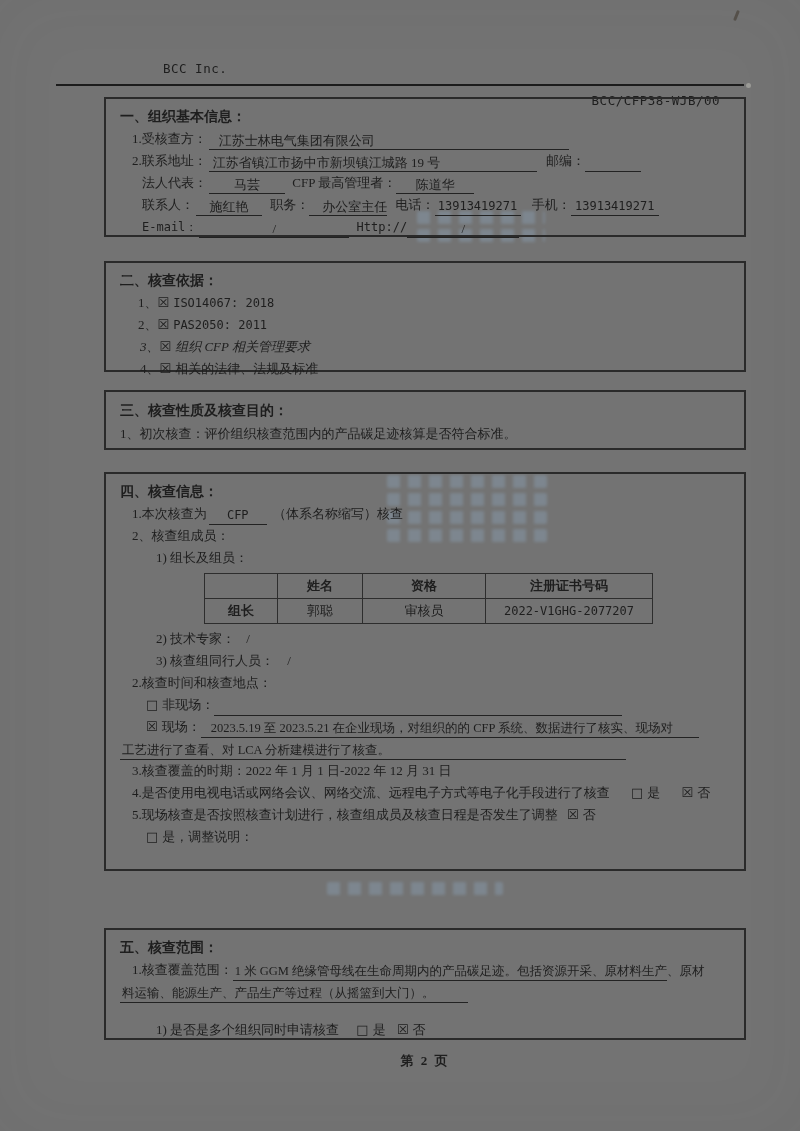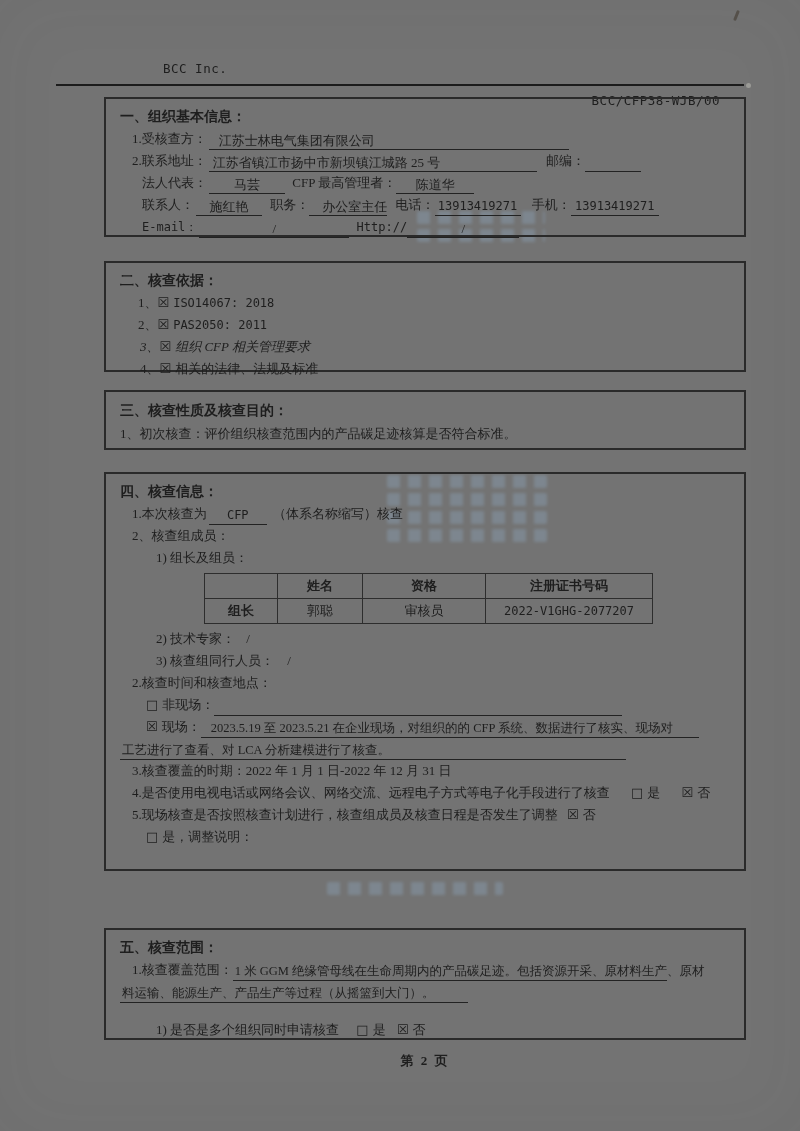--- a/index.html
+++ b/index.html
@@ -77,21 +77,21 @@
   <div class="hdr-left mono">BCC Inc.</div>
   <div class="hdr-right mono">BCC/CFP38-WJB/00</div>
   <div class="hdr-rule"></div>
 
   <div class="box" style="top:97px; height:140px;">
     <div class="title">一、组织基本信息：</div>
     <div class="ln ind-num">
       <span class="lblgap">1.受核查方：</span><span class="u u-left" style="width:360px;">江苏士林电气集团有限公司</span>
     </div>
     <div class="ln ind-num">
-      <span class="lblgap">2.联系地址：</span><span class="u u-left" style="width:328px; padding-left:4px;">江苏省镇江市扬中市新坝镇江城路 25 号</span>
+      <span class="lblgap">2.联系地址：</span><span class="u u-left" style="width:328px; padding-left:4px;">江苏省镇江市扬中市新坝镇江城路 19 号</span>
       <span style="margin-left:6px;">邮编：</span><span class="u" style="width:56px;"></span>
     </div>
     <div class="ln ind-sub">
       <span class="lblgap">法人代表：</span><span class="u" style="width:76px;">马芸</span>
       <span style="margin-left:4px;">CFP 最高管理者：</span><span class="u" style="width:78px;">陈道华</span>
     </div>
     <div class="ln ind-sub">
       <span class="lblgap">联系人：</span><span class="u" style="width:66px;">施红艳</span>
       <span style="margin-left:5px;">职务：</span><span class="u" style="width:78px;text-align:right;">办公室主任</span>
       <span style="margin-left:5px;">电话：</span><span class="u mono" style="width:86px; font-size:12px;">13913419271</span>

